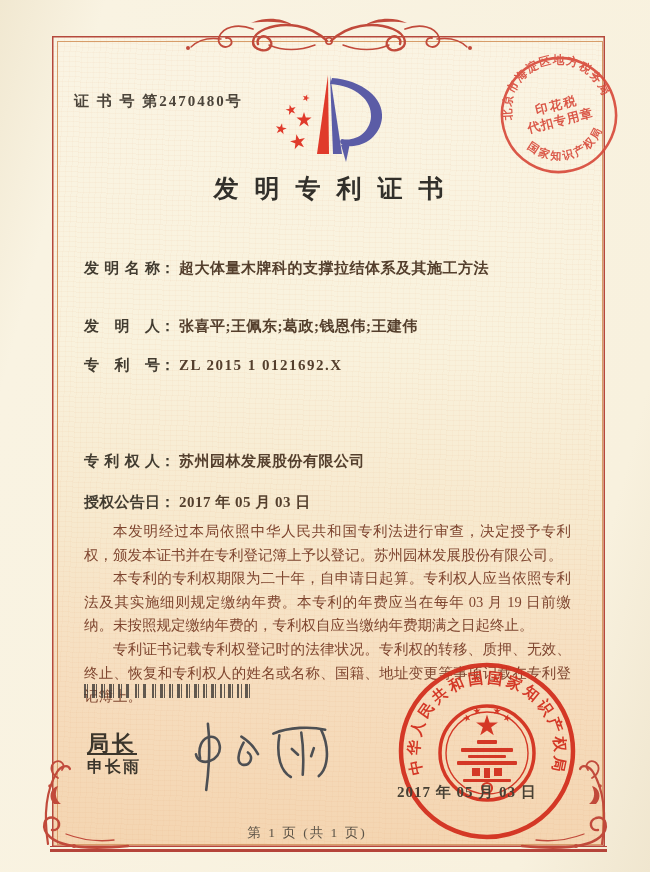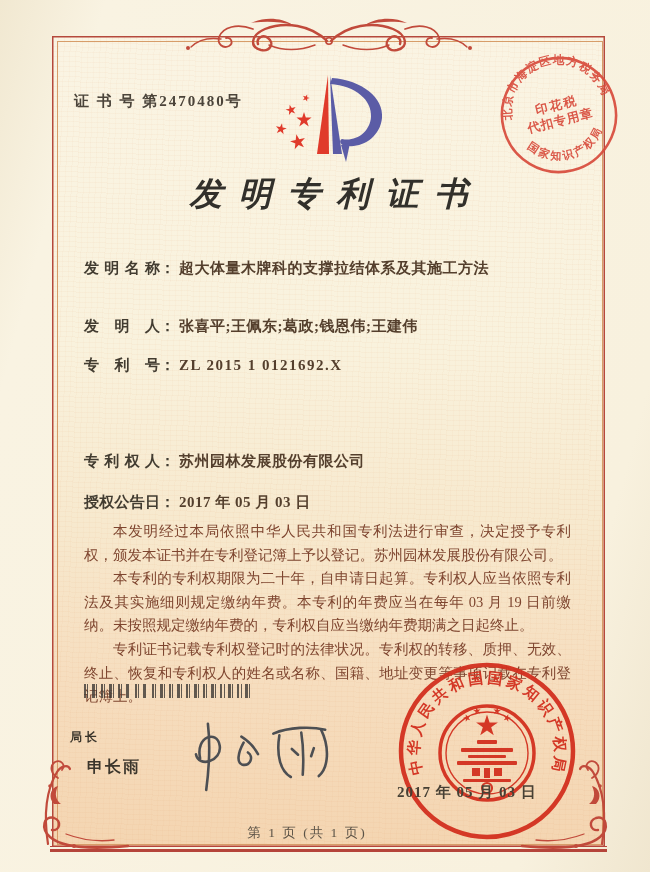--- a/index.html
+++ b/index.html
@@ -13,37 +13,37 @@
       repeating-linear-gradient(92deg,rgba(219,137,80,0.04) 0 1px,rgba(255,255,255,0) 1px 6px),
       linear-gradient(180deg,#faf4e3 0%,#f9f2dd 38%,#f7e9ce 60%,#f6ddbe 80%,#f4d5b1 100%);
     box-shadow:inset 0 0 0 1.5px #b5493c;}
   .inner-line{position:absolute;left:56.5px;top:40.5px;width:544px;height:802px;
     border:1px solid #d79d69;pointer-events:none;}
   .bottom-rule{position:absolute;left:50px;top:846px;width:557px;height:6px;
     background:linear-gradient(180deg,#b5443a 0 1.5px,rgba(0,0,0,0) 1.5px 3px,#b5443a 3px 6px);}
   .cert-no{position:absolute;left:74px;top:74px;font-size:15px;letter-spacing:2px;
     color:#4b443a;font-weight:600;margin-top:18px;}
   .title{position:absolute;left:52px;top:172px;width:553px;text-align:center;
-    font-size:33px;font-weight:700;color:#32302b;letter-spacing:16px;text-indent:16px;font-style:italic;}
+    font-size:25px;font-weight:700;color:#32302b;letter-spacing:16px;text-indent:16px;}
   .logo{position:absolute;left:266px;top:72px;width:132px;height:102px;}
   .tax-stamp{position:absolute;left:491px;top:47px;width:136px;height:136px;opacity:.92;}
   .frow{position:absolute;left:84px;font-size:15px;white-space:nowrap;}
   .f-label{display:inline-block;width:76px;text-align:justify;text-align-last:justify;
     color:#423c31;font-weight:700;vertical-align:top;}
   .f-colon{color:#423c31;font-weight:700;margin-right:4px;}
   .f-value{color:#543f2d;font-weight:600;letter-spacing:.5px;}
   .row1{top:259px}.row2{top:317px}.row3{top:356px}.row4{top:402px}.row5{top:452px}.row6{top:493px}
   .body{position:absolute;left:84px;top:520px;width:487px;color:#7e452f;
     font-size:14.5px;line-height:23.6px;text-align:justify;}
   .body p{margin:0;text-indent:2em;}
   .barcode{position:absolute;left:84px;top:684px;width:166px;height:14px;opacity:.82;
     background:repeating-linear-gradient(90deg,#413c37 0 2px,rgba(0,0,0,0) 2px 3.5px,
       #413c37 3.5px 4.5px,rgba(0,0,0,0) 4.5px 8px,#413c37 8px 11px,rgba(0,0,0,0) 11px 12.5px,
       #413c37 12.5px 13.5px,rgba(0,0,0,0) 13.5px 17px);}
-  .officer-title{position:absolute;left:70px;top:729px;font-size:12px;font-weight:700;color:#3c362c;letter-spacing:3px;}
+  .officer-title{position:absolute;left:87px;top:729px;font-size:22px;font-weight:700;color:#3c362c;letter-spacing:3px;text-decoration:underline;}
   .officer-name{position:absolute;left:87px;top:757px;font-size:16px;font-weight:700;color:#3c362c;letter-spacing:2px;}
   .signature{position:absolute;left:178px;top:712px;width:168px;height:84px;}
   .seal{position:absolute;left:396px;top:660px;width:182px;height:182px;opacity:.95;}
   .seal-date{position:absolute;left:397px;top:783px;font-size:15px;font-weight:600;
     color:#474034;letter-spacing:1px;white-space:nowrap;}
   .footer{position:absolute;left:52px;top:824px;width:510px;text-align:center;
     font-size:13.5px;color:#5c5347;letter-spacing:2px;}
   .top-flourish{position:absolute;left:167px;top:12px;width:324px;height:46px;}
   .corner-fl{position:absolute;top:758px;width:100px;height:96px;}
   .corner-left{left:34px;}

